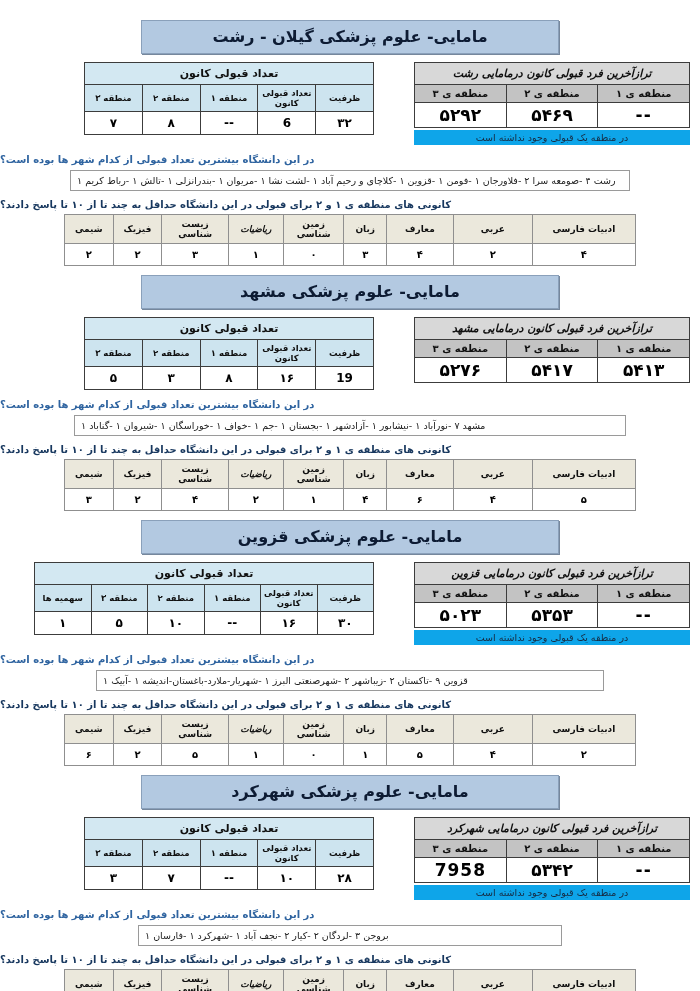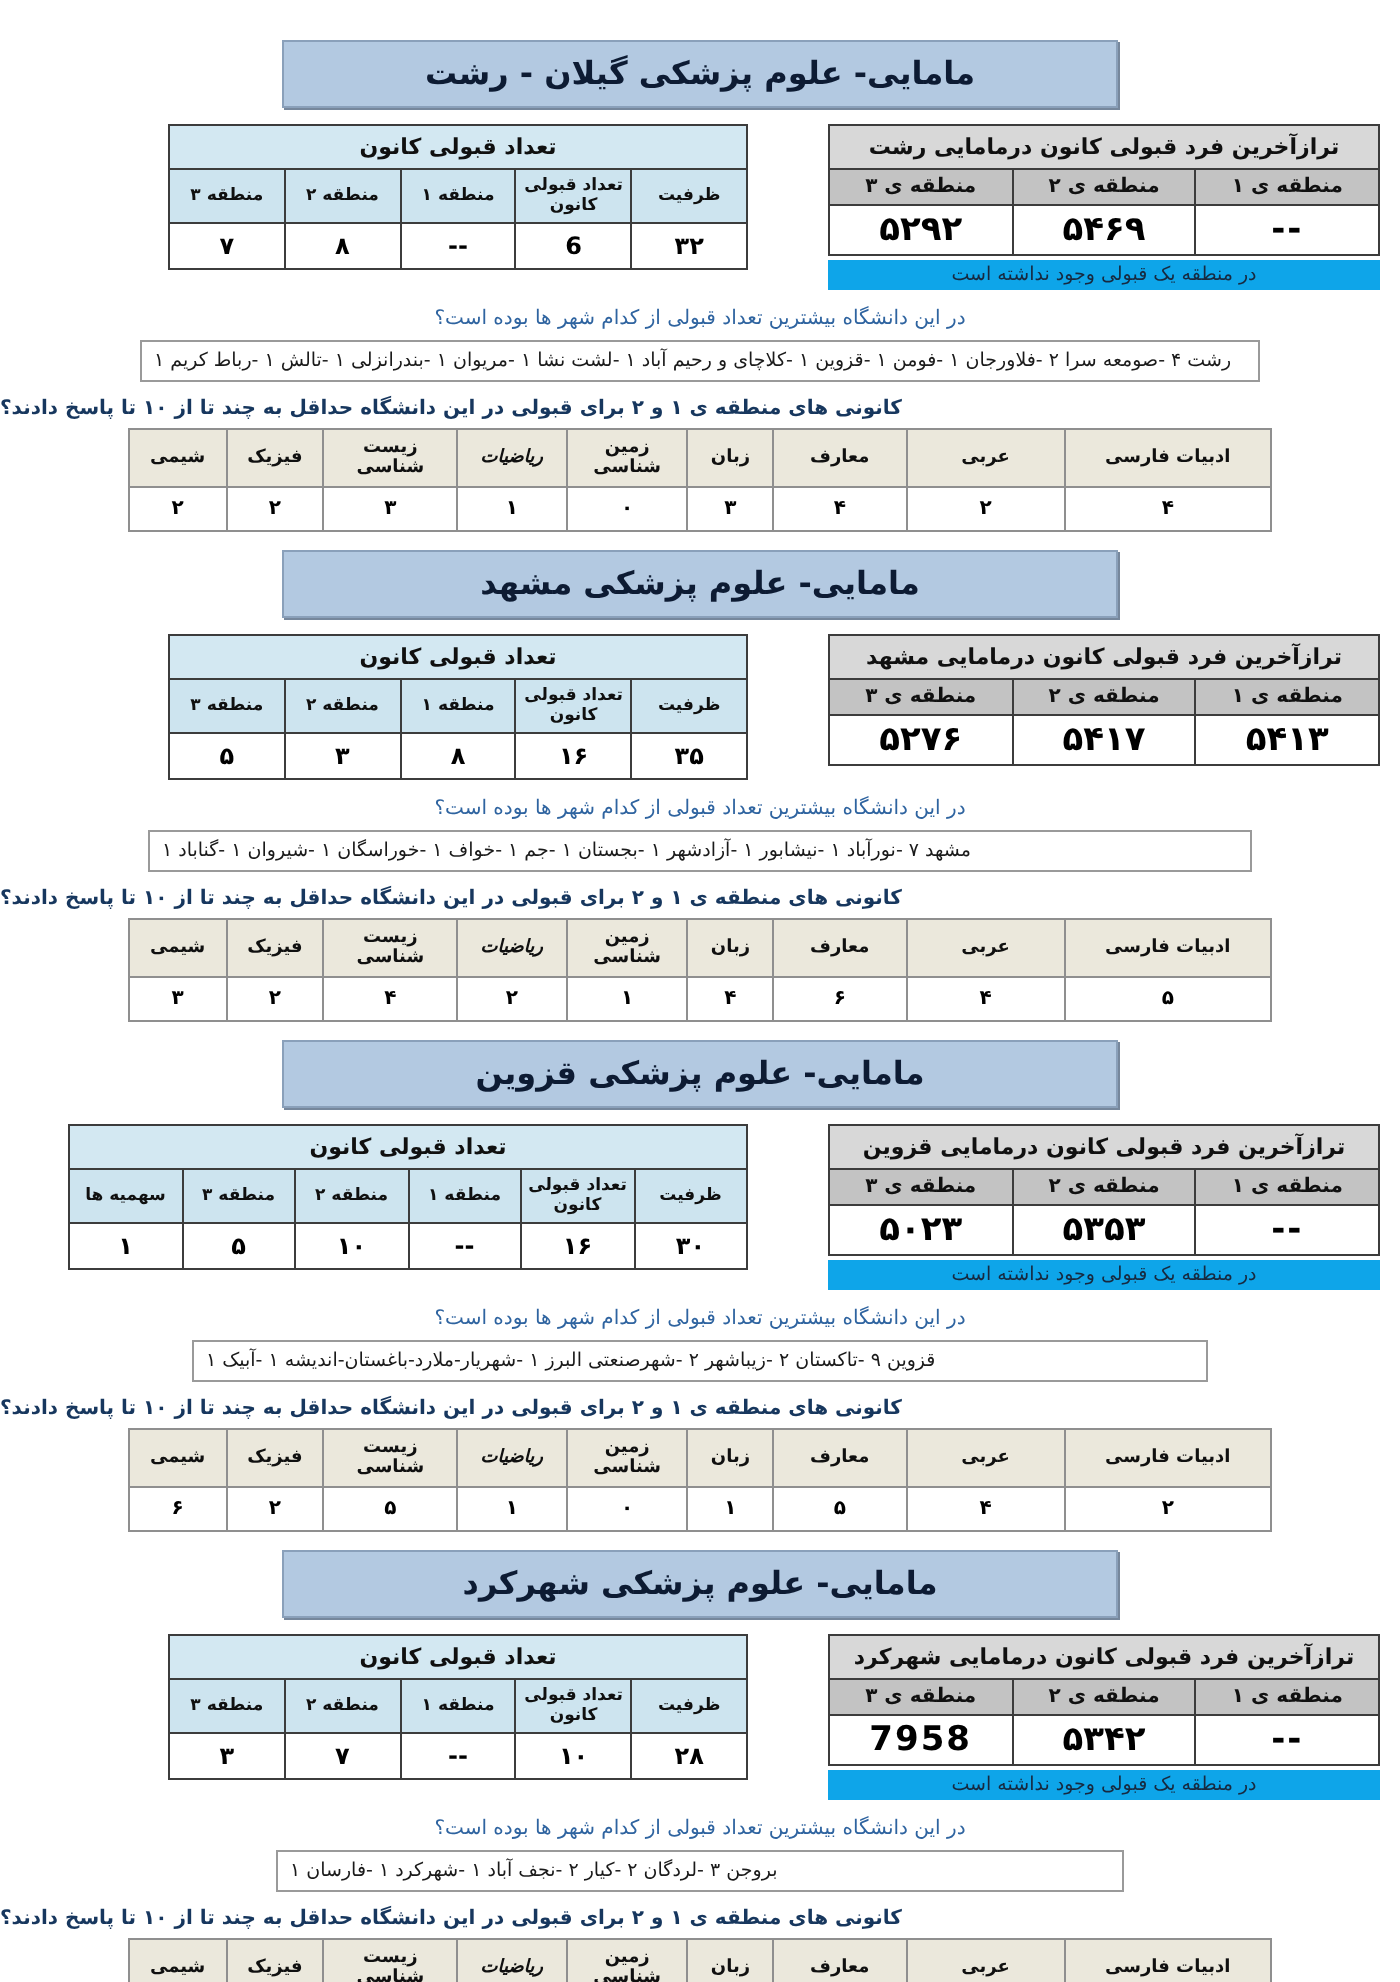--- a/index.html
+++ b/index.html
@@ -28,35 +28,35 @@
   .tables-row { display: flex; align-items: flex-start; padding-right: 10px; }
 
   .traz-col { width: 276px; margin-left: 40px; flex: 0 0 auto; }
   .qabuli-col { width: 290px; flex: 0 0 auto; }
   .qabuli-col.wide { width: 340px; }
 
   table { border-collapse: collapse; width: 100%; table-layout: fixed; }
   .traz-table td, .qabuli-table td {
     border: 1px solid #3c3c3c; text-align: center; padding: 0;
   }
-  .t-title { background: #d8d8d8; font-size: 11px; font-weight: bold; padding: 4px 2px !important; color: #101010; }
+  .t-title { background: #d8d8d8; font-size: 11px; font-weight: bold; padding: 4px 2px !important; color: #101010; font-style: italic; }
   .t-head td { background: #c3c3c3; font-size: 10px; font-weight: bold; padding: 3px 1px !important; color: #101010; }
   .t-val td { background: #ffffff; font-size: 17px; font-weight: bold; padding: 2px 1px !important; letter-spacing: 1px; color: #000; }
 
   .q-title { background: #d3e8f2; font-size: 11px; font-weight: bold; padding: 4px 2px !important; color: #101010; }
   .q-head td { background: #cde4ef; font-size: 8.5px; font-weight: bold; padding: 3px 1px !important; color: #101010; }
   .q-val td { background: #ffffff; font-size: 12px; font-weight: bold; padding: 4px 1px !important; color: #000; }
 
   .note {
     margin-top: 2px; text-align: center;
     font-size: 9.5px; font-weight: normal; color: #17293f;
     background: #0ea5e9; padding: 2px 0;
   }
 
-  .q1 { text-align: center; font-size: 10px; font-weight: normal; color: #2f64a0; margin: 9px 0 5px 0; }
+  .q1 { text-align: left; font-size: 10px; font-weight: bold; color: #2f64a0; margin: 9px 0 5px 0; }
   .q2 { text-align: left; font-size: 10px; font-weight: bold; color: #17375e; margin: 8px 0 4px 0; }
 
   .cities {
     margin: 0 auto; border: 1px solid #9a9a9a; background: #fff;
     text-align: left; font-size: 9.5px; color: #1a1a1a;
     padding: 4px 6px; min-height: 20px;
   }
   .cities.c1 { width: 560px; }
   .cities.c2 { width: 552px; }
   .cities.c3 { width: 508px; }
@@ -188,21 +188,21 @@
                 <td colspan="5" class="q-title">تعداد قبولی کانون</td>
               </tr>
           <tr class="q-head">
             <td style="width:18%">ظرفیت</td>
             <td style="width:28%">تعداد قبولی کانون</td>
             <td style="width:18%">منطقه ۱</td>
             <td style="width:18%">منطقه ۲</td>
             <td style="width:18%">منطقه ۳</td>
           </tr>
           <tr class="q-val">
-            <td>۳۵</td>
+            <td>19</td>
             <td>۱۶</td>
             <td>۸</td>
             <td>۳</td>
             <td>۵</td>
           </tr>
         </tbody>
           </table>
       </div>
     </div>
     <div class="q1">در این دانشگاه بیشترین تعداد قبولی از کدام شهر ها بوده است؟</div>

